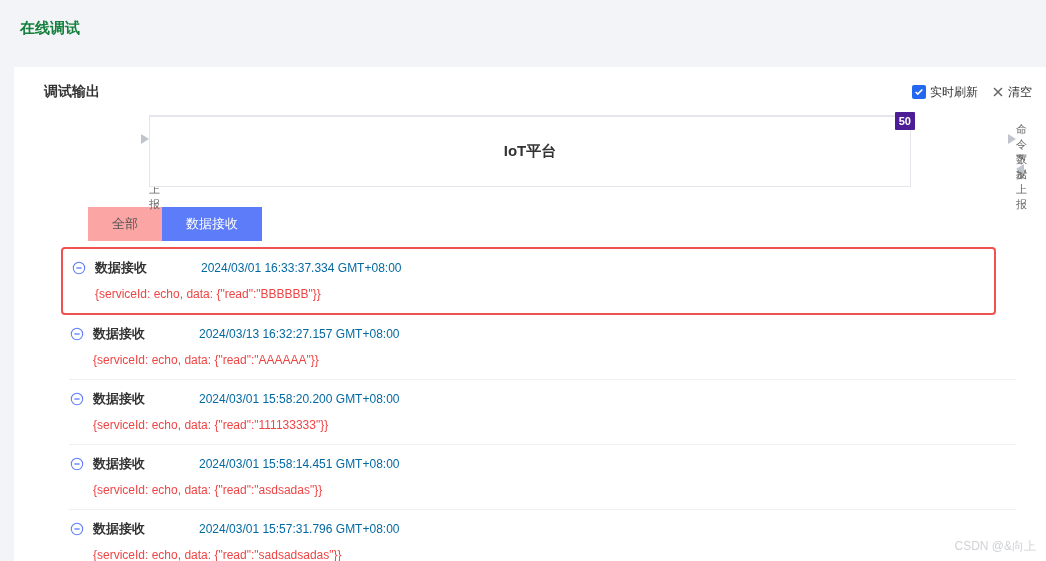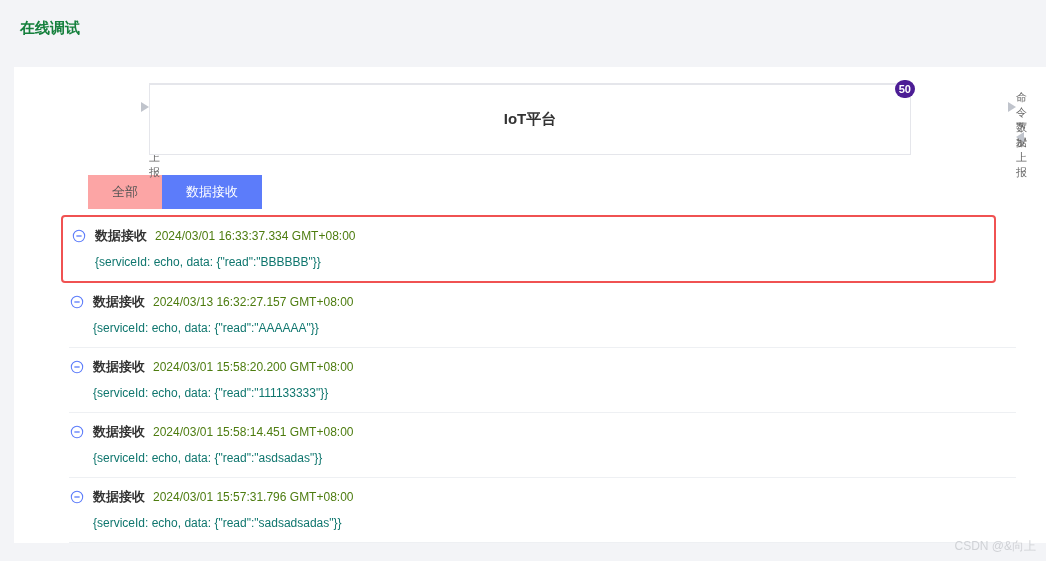--- a/index.html
+++ b/index.html
@@ -118,21 +118,21 @@
       border-bottom: 5px solid transparent;
     }
     .arrow-right { right: 0; border-left: 8px solid #c0c4cc; }
     .arrow-left { left: 0; border-right: 8px solid #c0c4cc; }
     .badge {
       position: absolute;
       top: -5px;
       right: -5px;
       background: #4c1d95;
       color: #fff;
-      border-radius: 9px;
+      border-radius: 1px;
       min-width: 18px;
       height: 18px;
       font-size: 11px;
       display: flex;
       align-items: center;
       justify-content: center;
       font-weight: 600;
       padding: 0 4px;
     }
     .tabs {
@@ -179,41 +179,61 @@
       color: #5c7cfa;
     }
     .collapse-icon svg { width: 14px; height: 14px; }
     .log-type {
       font-size: 13px;
       font-weight: 600;
       color: #333;
     }
     .log-time {
       font-size: 12px;
-      color: #4d7c0f;
+      color: #0369a1;
+      margin-left: 46px;
     }
     .log-body {
       padding: 10px 0 0 24px;
       font-size: 12px;
-      color: #0f766e;
+      color: #ef4444;
     }
     .watermark {
       position: fixed;
       bottom: 6px;
       right: 10px;
       color: #d0d2d6;
       font-size: 12px;
     }
   </style>
 </head>
 <body>
 
 <div class="page-header">在线调试</div>
 
 <div class="panel">
+  <div class="output-header">
+    <div class="output-title">调试输出</div>
+    <div class="output-actions">
+      <div class="checkbox-wrap">
+        <span class="checkbox">
+          <svg viewBox="0 0 12 12">
+              <path d="M2 6l2.5 2.5L10 3" stroke="#fff" stroke-width="2" fill="none"></path>
+            </svg>
+        </span>
+        <span>实时刷新</span>
+      </div>
+      <div class="clear-wrap">
+        <svg viewBox="0 0 12 12">
+            <path d="M2 2l8 8M10 2l-8 8" stroke="#666" stroke-width="1.5"></path>
+          </svg>
+        <span>清空</span>
+      </div>
+    </div>
+  </div>
 
   <div class="flow-diagram">
     <div class="flow-connector">
       <div class="flow-conn-row">
         <div class="conn-label">命令下发</div>
         <div class="arrow-line"></div>
           <div class="arrow-head arrow-right"></div>
       </div>
       <div class="flow-conn-row">
         <div class="conn-label">数据上报</div>

